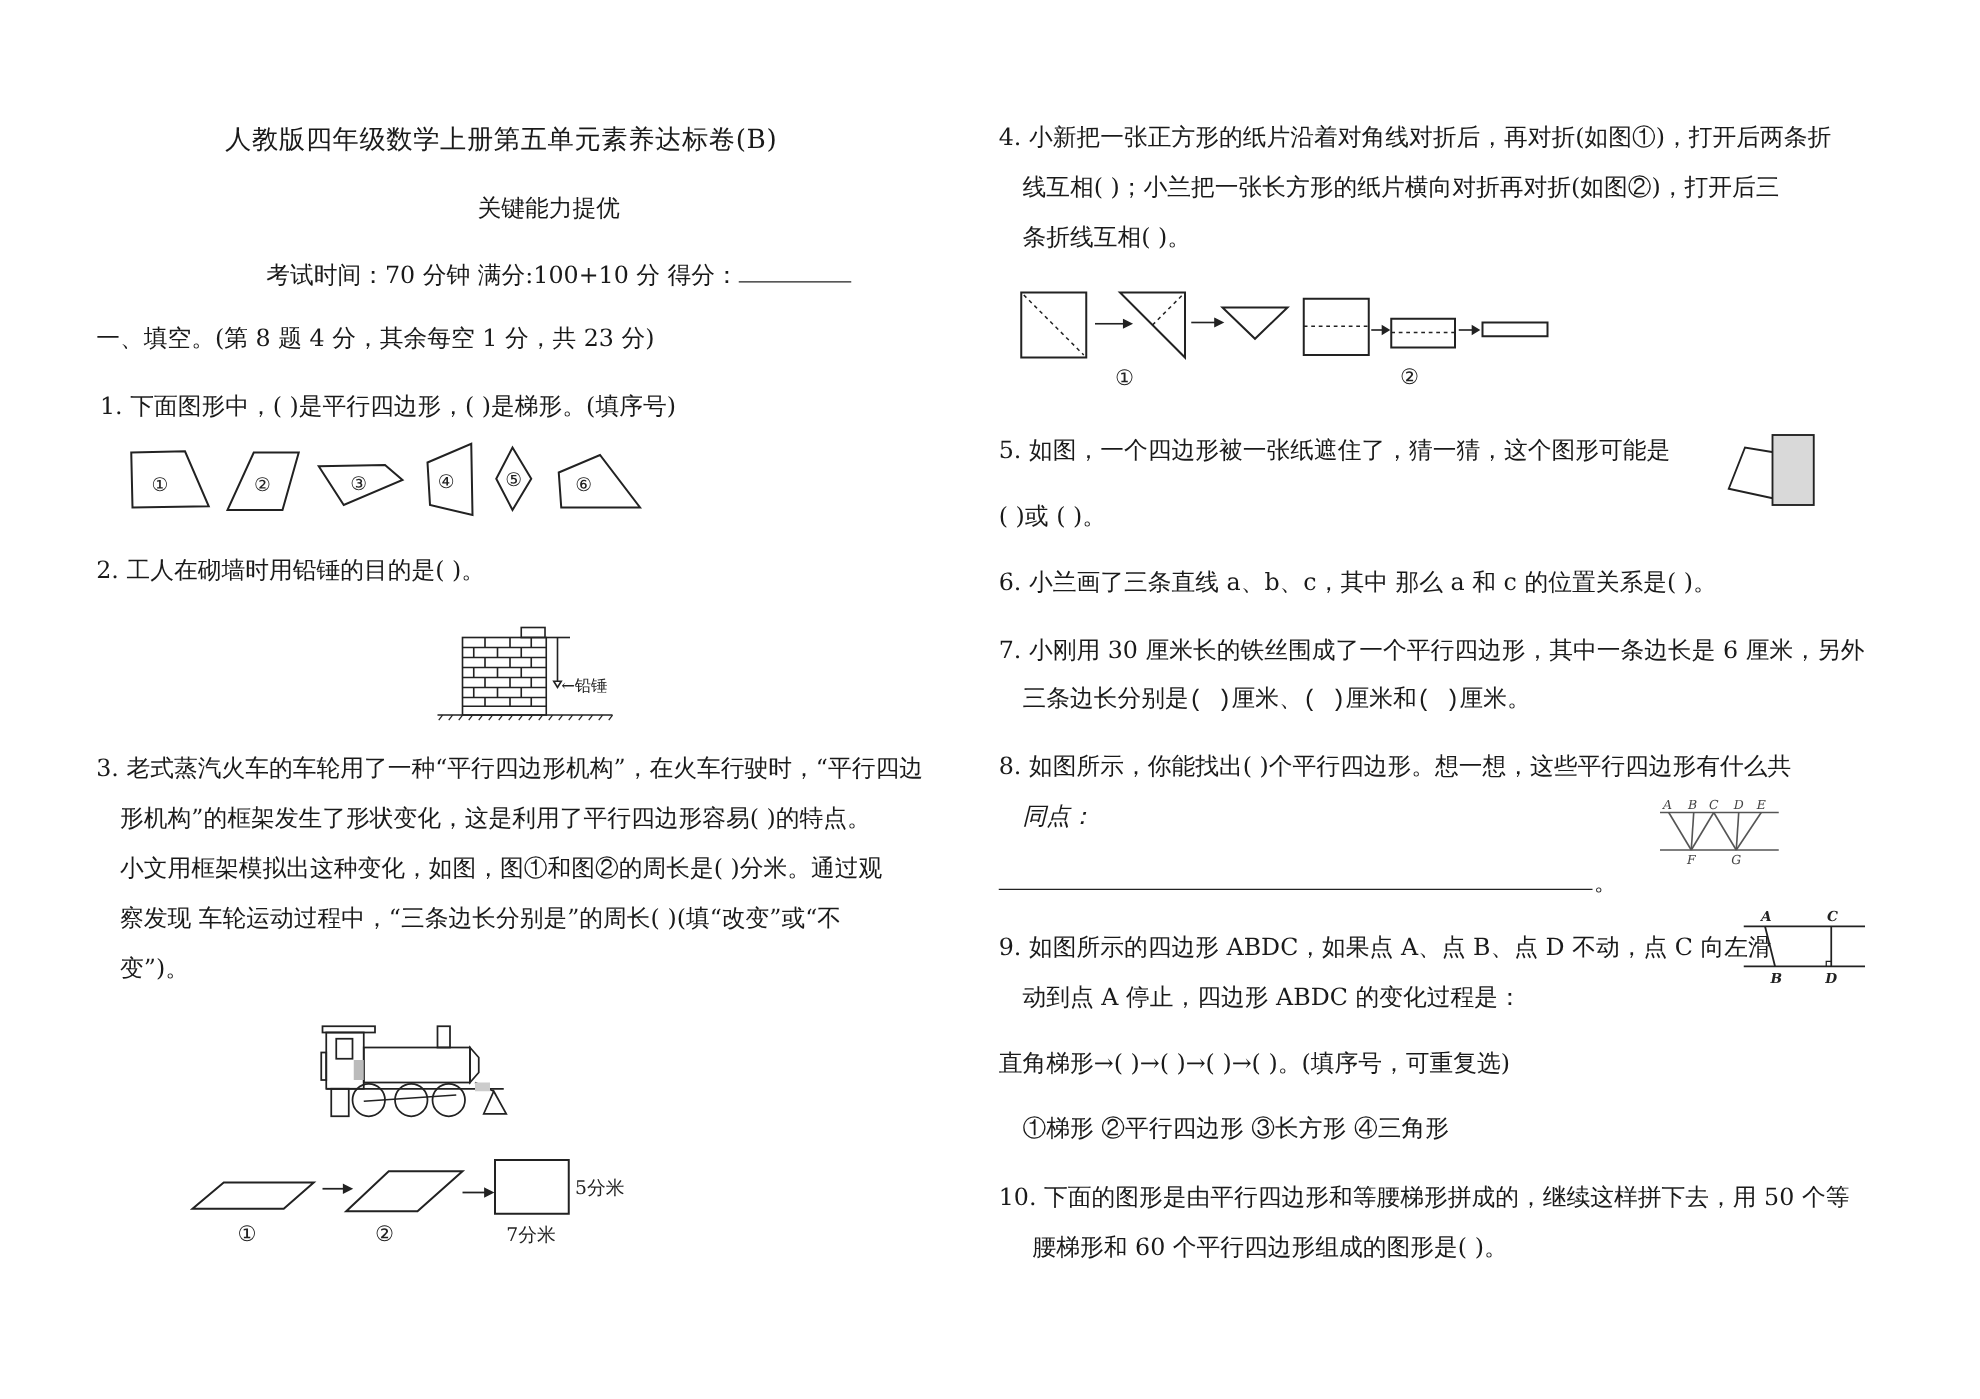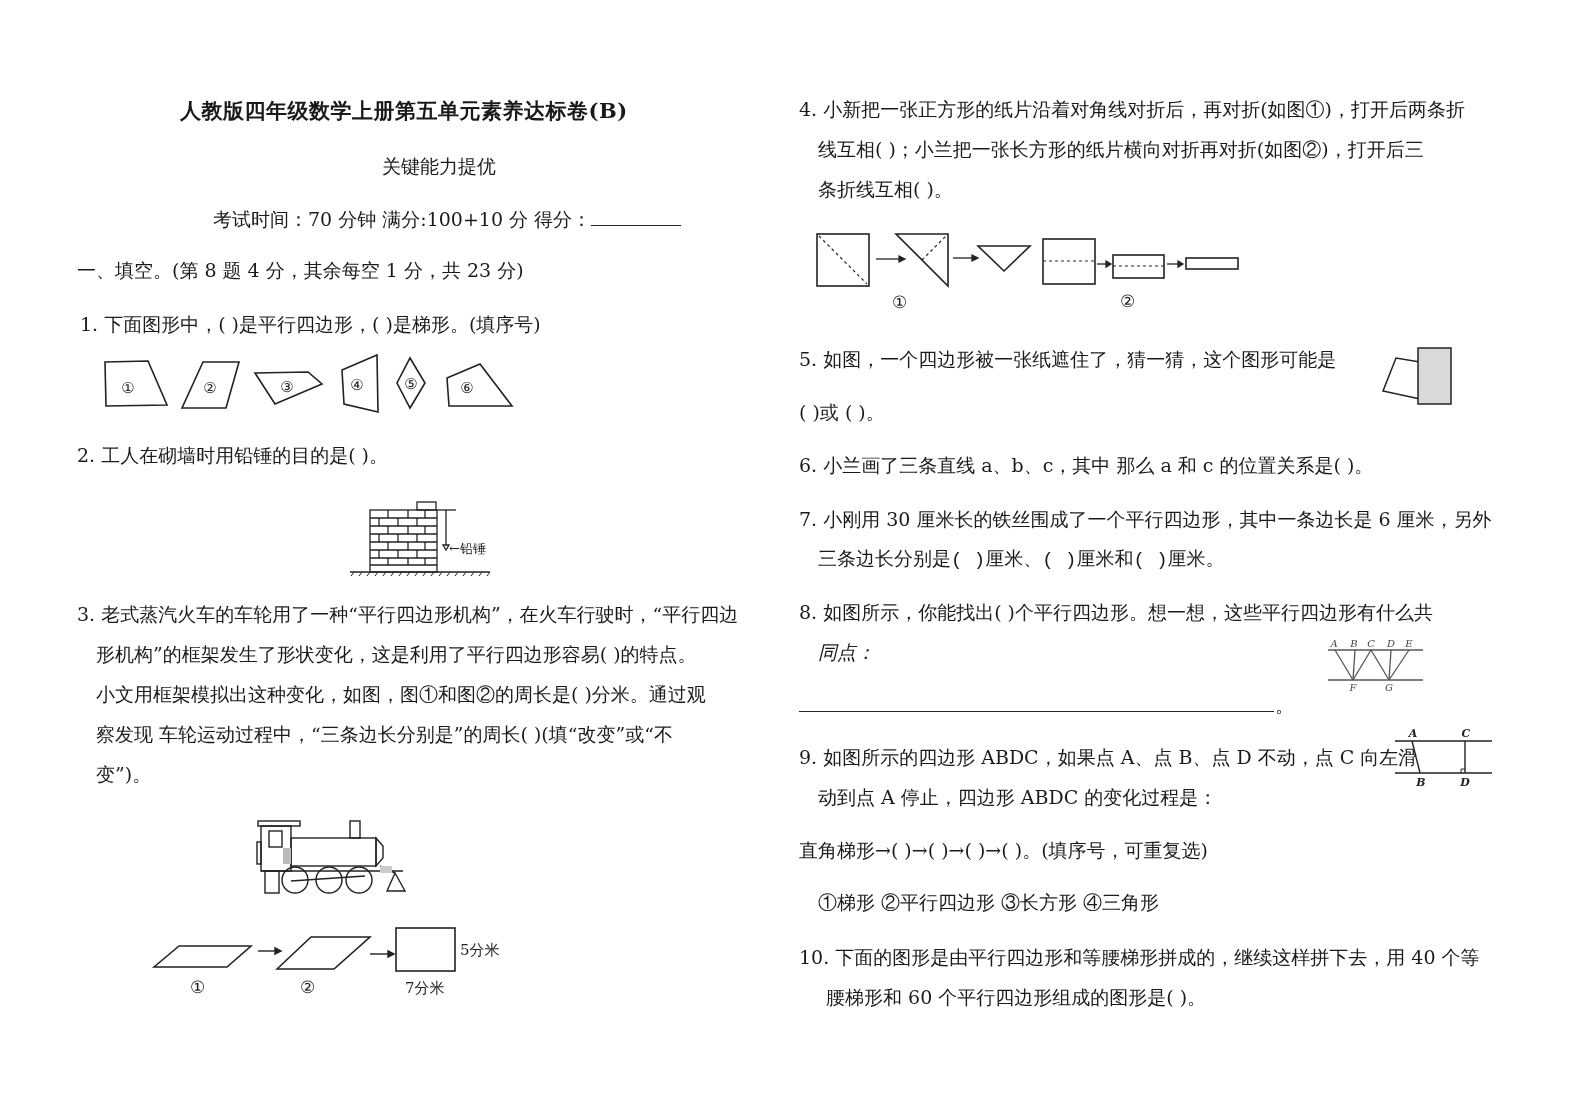--- a/index.html
+++ b/index.html
@@ -1,19 +1,19 @@
 <!DOCTYPE html>
 <html><head>
 <meta charset="utf-8">
 <style>
   html, body { margin:0; padding:0; background:#ffffff; }
   body { width:1584px; height:1119px; position:relative; overflow:hidden;
          font-family:"DejaVu Serif", "Liberation Serif", serif; color:#1a1a1a; }
   .abs { position:absolute; white-space:nowrap; }
-  .title { font-size:21px; letter-spacing:0.5px;font-weight:bold; }
+  .title { font-size:21px; letter-spacing:0.5px; }
   .t { font-size:19px; }
   svg { position:absolute; overflow:visible; }
   svg text { font-family:"DejaVu Serif", "Liberation Serif", serif; }
   .blankline { display:inline-block; border-bottom:1.5px solid #222; }
 </style>
 </head>
 <body>
 
 <div class="abs title" style="left:180px;top:97px;">人教版四年级数学上册第五单元素养达标卷(B)</div>
 <div class="abs t" style="left:382px;top:154px;">关键能力提优</div>
@@ -239,14 +239,14 @@
     <polyline points="66,48 66,44 70,44" stroke-width="1"></polyline>
   </g>
   <g font-size="11" font-style="italic" font-weight="bold" fill="#222" text-anchor="middle">
     <text x="18" y="12">A</text>
     <text x="71" y="12">C</text>
     <text x="26" y="61">B</text>
     <text x="70" y="61">D</text>
   </g>
 </svg>
 
-<div class="abs t" style="left:799px;top:945px;">10. 下面的图形是由平行四边形和等腰梯形拼成的，继续这样拼下去，用 40 个等</div>
+<div class="abs t" style="left:799px;top:945px;">10. 下面的图形是由平行四边形和等腰梯形拼成的，继续这样拼下去，用 50 个等</div>
 <div class="abs t" style="left:826px;top:985px;">腰梯形和 60 个平行四边形组成的图形是(            )。</div>
 
 </body></html>

